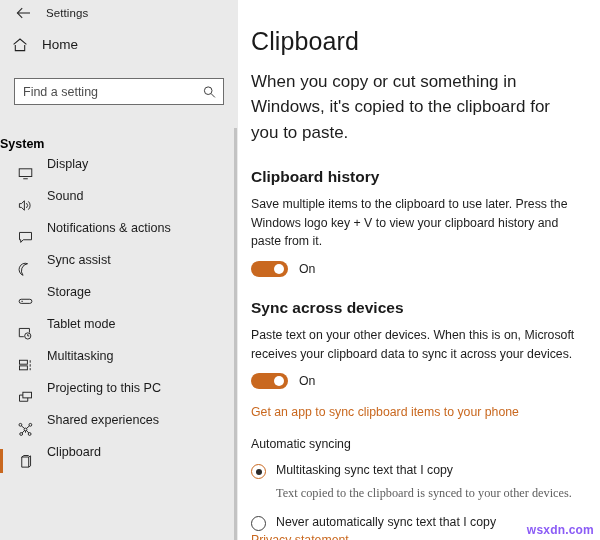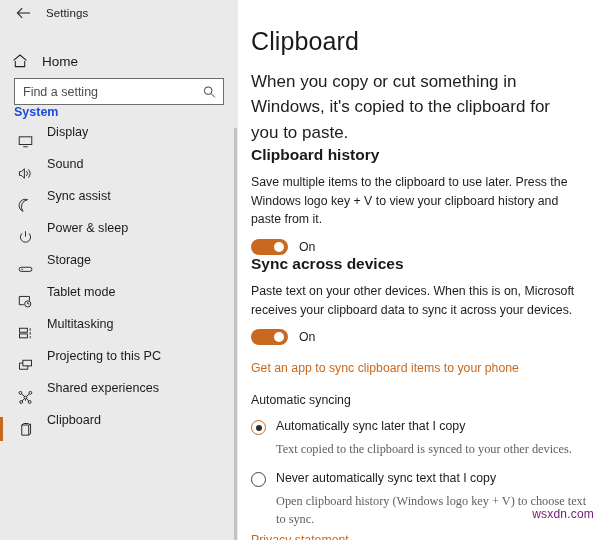--- a/index.html
+++ b/index.html
@@ -32,21 +32,21 @@
   }
   .back-arrow svg { display: block; }
   .titlebar-label {
     font-size: 11.5px;
     color: #1d1d1d;
     margin-left: 10px;
     letter-spacing: .1px;
   }
 
   .home-row {
-    display: flex; align-items: flex-end;
+    display: flex; align-items: flex-start;
     height: 32px;
     padding-left: 12px;
     margin-top: 11px;
   }
   .home-row .ic { width: 22px; display:flex; align-items:center; justify-content:flex-start; color:#212121; }
   .home-row .lbl { font-size: 13.5px; margin-left: 8px; color:#1b1b1b; }
 
   .searchbox {
     margin: 9px 14px 0 14px;
     height: 27px;
@@ -68,23 +68,22 @@
   .search-icon {
     position: absolute; right: 7px; top: 50%;
     transform: translateY(-50%);
     color: #3a3a3a;
     display: flex;
   }
 
   .group-title {
     font-size: 12.5px;
     font-weight: bold;
-    color: #1d4ed8;
-    padding-left: 14px;
-    margin-top: 0;
+    color: #000000;
+    margin-top: 32px;
     margin-bottom: 6px;
   }
 
   .nav { position: relative; }
   .nav-item {
     position: relative;
     display: flex; 
     height: 32px;
     padding-left: 18px;
     cursor: default;
@@ -135,20 +134,21 @@
   .page-desc {
     font-size: 17px;
     color: #1d1d1d;
     line-height: 1.52;
     margin-top: 13px;
     max-width: 330px;
   }
   .sec-head {
     font-size: 15.5px;
     color: #1a1a1a;
+    margin-top: 22px;
   }
   .sec-desc {
     font-size: 12.3px;
     color: #1d1d1d;
     line-height: 1.52;
     margin-top: 9px;
     max-width: 332px;
   }
 
   .toggle-row {
@@ -231,24 +231,25 @@
   .privacy-link {
     position: absolute;
     left: 13px;
     top: 533px;
     font-size: 12.3px;
     color: #c9681f;
     cursor: default;
   }
   .watermark {
     position: absolute;
-    right: 6px; bottom: 19px;
+    right: 6px; bottom: 3px;
     font-size: 12px;
-    color: #701a75;
+    color: #8b5cf6;
     letter-spacing: .2px;
+    font-weight: bold;
   }
 </style>
 </head>
 <body>
 
 <div id="app">
 
   <div id="sidebar">
 
     <div class="titlebar">
@@ -301,41 +302,40 @@
         <span class="ic">
           <svg width="15" height="15" viewBox="0 0 16 16" fill="none" stroke="currentColor" stroke-width="1">
             <path d="M1.5 6 H3.6 L6.8 3 V13 L3.6 10 H1.5 Z"></path>
             <path d="M9 5.4 A3.6 3.6 0 0 1 9 10.6"></path>
             <path d="M11 3.6 A6 6 0 0 1 11 12.4"></path>
           </svg>
         </span>
         <span class="lbl">Sound</span>
       </div>
 
+      <div class="nav-item">
+
+        <span class="ic">
+          <svg width="15" height="15" viewBox="0 0 16 16" fill="none" stroke="currentColor" stroke-width="1">
+            <path d="M1.6 2.6 H14.4 V10.4 H5.6 L2.9 13.2 V10.4 H1.6 Z"></path>
+          </svg>
+        </span>
+        <span class="lbl">Notifications &amp; actions</span>
+      </div>
 
       <div class="nav-item">
 
         <span class="ic">
           <svg width="15" height="15" viewBox="0 0 16 16" fill="none" stroke="currentColor" stroke-width="1">
             <path d="M10.2 1.8 A6.4 6.4 0 1 0 5.4 14.2 A7.6 7.6 0 0 1 10.2 1.8 Z"></path>
           </svg>
         </span>
         <span class="lbl">Sync assist</span>
       </div>
 
-      <div class="nav-item">
-
-        <span class="ic">
-          <svg width="15" height="15" viewBox="0 0 16 16" fill="none" stroke="currentColor" stroke-width="1">
-            <path d="M4.4 3.6 A5.4 5.4 0 1 0 11.6 3.6"></path>
-            <path d="M8 1.2 V7.2"></path>
-          </svg>
-        </span>
-        <span class="lbl">Power &amp; sleep</span>
-      </div>
 
       <div class="nav-item">
 
         <span class="ic">
           <svg width="15" height="15" viewBox="0 0 16 16" fill="none" stroke="currentColor" stroke-width="1">
             <rect x="1.2" y="5.6" width="13.6" height="4.4" rx="2.2"></rect>
             <path d="M3.6 7.8 H5.2"></path>
           </svg>
         </span>
         <span class="lbl">Storage</span>
@@ -432,21 +432,21 @@
       </div>
       <span class="toggle-label">On</span>
     </div>
 
     <a class="link">Get an app to sync clipboard items to your phone</a>
 
     <div class="sub-label">Automatic syncing</div>
 
     <div class="radio-row">
       <span class="radio checked"></span>
-      <span class="radio-label">Automatically sync later that I copy</span>
+      <span class="radio-label">Multitasking sync text that I copy</span>
     </div>
     <div class="radio-help">Text copied to the clipboard is synced to your other devices.</div>
 
     <div class="radio-row">
       <span class="radio"></span>
       <span class="radio-label">Never automatically sync text that I copy</span>
     </div>
     <div class="radio-help">Open clipboard history (Windows logo key + V) to choose text to sync.</div>
 
     <div class="privacy-link">Privacy statement</div>

